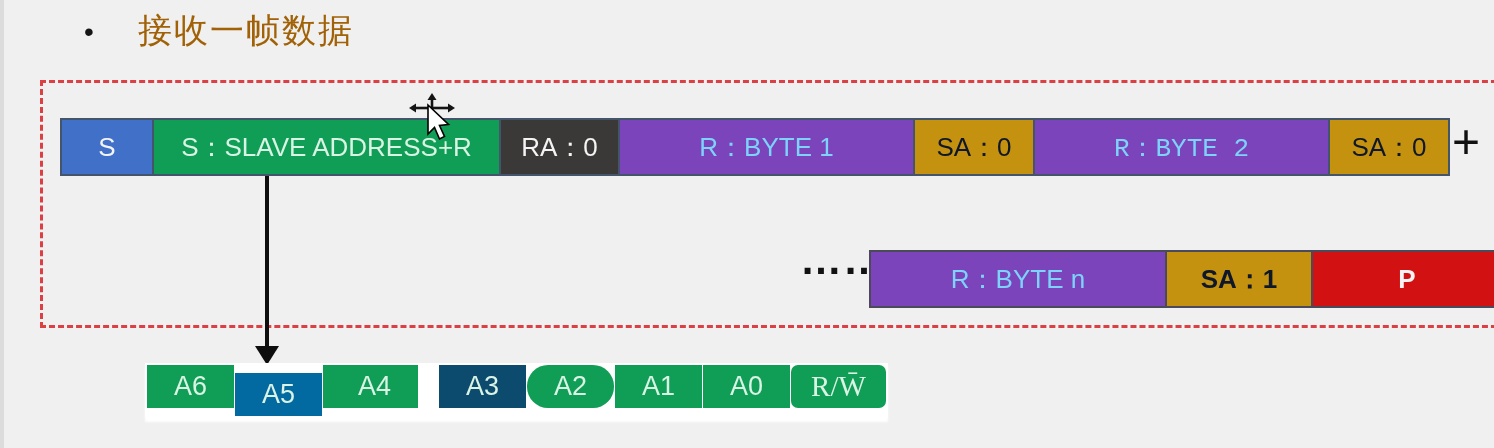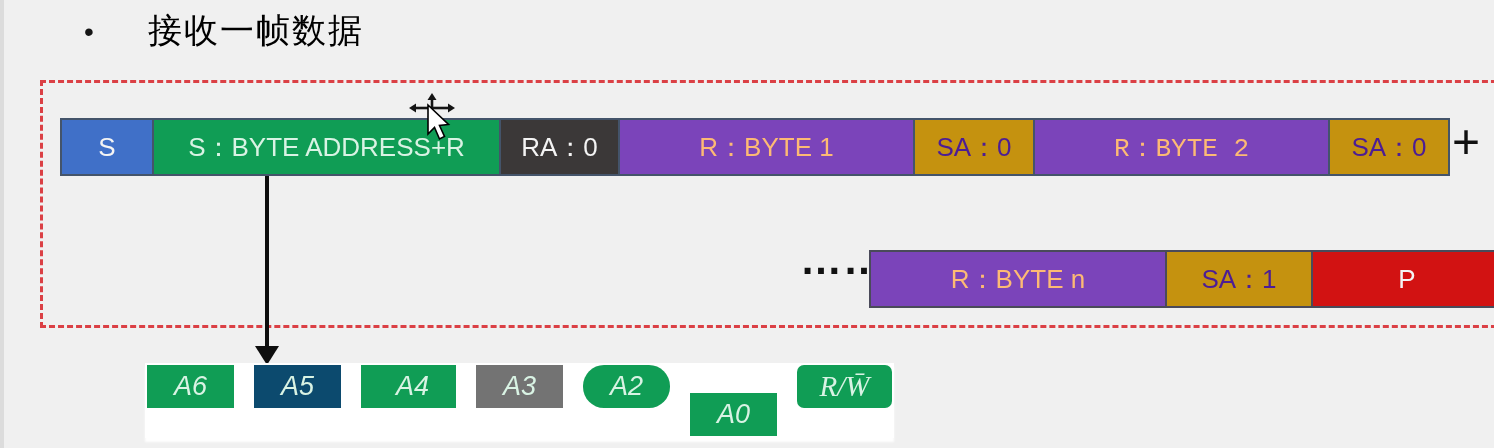--- a/index.html
+++ b/index.html
@@ -4,91 +4,92 @@
 <style>
   html,body{margin:0;padding:0;}
   body{
     width:1494px;height:448px;position:relative;overflow:hidden;
     background:#F0F0F0;
     font-family:"Liberation Sans","DejaVu Sans",sans-serif;
   }
   .edge-strip{position:absolute;left:0;top:0;width:4px;height:448px;background:#DCDCDC;}
   
   .bullet{position:absolute;left:84px;top:16px;font-size:28px;color:#151515;}
-  .page-title{position:absolute;left:148px;top:8px;font-size:34px;color:#000000;letter-spacing:2px;}
+  .page-title{position:absolute;left:138px;top:8px;font-size:34px;color:#a16207;letter-spacing:2px;}
   
   .dashed-box{position:absolute;left:40px;top:80px;width:1484px;height:248px;
     border:3px dashed #DB4045;box-sizing:border-box;}
   
   .frow{position:absolute;display:flex;box-sizing:border-box;border:2px solid #44546A;}
   .frow1{left:60px;top:118px;width:1390px;height:58px;}
   .frow2{left:869px;top:250px;width:634px;height:58px;border-color:#4A4A5A;text-align:center;}
   .blk{display:flex;align-items:center;justify-content:center;
     font-size:26px;box-sizing:border-box;white-space:nowrap;}
   .frow .blk + .blk{border-left:2px solid #44546A;}
-  .frow2 .blk + .blk{border-left-color:#4A4A5A;}
+  .frow2 .blk + .blk{border-left-color:#4A4A5A;font-weight:bold;}
   .t-white{color:#F4F4F4;}
   .t-mint{color:#D9F3E4;}
-  .t-cream{color:#4c1d95;}
-  .t-lav{color:#fdba74;}
+  .t-cream{color:#0f172a;}
+  .t-lav{color:#7dd3fc;}
   .plus-sign{position:absolute;left:1452px;top:114px;font-size:48px;color:#111;font-weight:400;}
   .ellipsis{position:absolute;left:800px;top:236px;font-size:42px;line-height:48px;
     color:#111;font-weight:bold;letter-spacing:1px;}
   
   .arrow-line{position:absolute;left:265px;top:176px;width:4px;height:172px;background:#0E0E0E;}
   .arrow-head{position:absolute;left:255px;top:346px;width:0;height:0;
     border-left:12px solid transparent;border-right:12px solid transparent;
     border-top:19px solid #0E0E0E;}
   
-  .bit-row{position:absolute;left:145px;top:363px;display:flex;gap:20px;
-    background:#FFFFFF;padding:2px;box-shadow:0 4px 2px rgba(255,255,255,0.95);font-style:italic;}
+  .bit-row{position:absolute;left:145px;top:363px;display:flex;gap:1px;
+    background:#FFFFFF;padding:2px;box-shadow:0 4px 2px rgba(255,255,255,0.95);}
   .bit{width:87px;height:43px;display:flex;align-items:center;justify-content:center;
     font-size:27px;}
   .bit.rw{width:95px;font-family:"Liberation Serif","DejaVu Serif",serif;font-size:29px;}
   
   .cursor{position:absolute;left:404px;top:93px;width:56px;height:56px;}
 </style>
 </head>
 <body>
 
 <div class="edge-strip"></div>
 
 <span class="bullet">•</span>
 <h1 class="page-title" style="margin:0;font-weight:400;">接收一帧数据</h1>
 
 <div class="dashed-box"></div>
 
 <div class="frow frow1">
   <div class="blk t-white" style="width: 90px; background: rgb(64, 112, 200);">S</div>
-  <div class="blk t-mint" style="width: 347px; background: rgb(16, 157, 85);">S：BYTE ADDRESS+R</div>
+  <div class="blk t-mint" style="width: 347px; background: rgb(16, 157, 85);">S：SLAVE ADDRESS+R</div>
   <div class="blk t-white" style="width: 119px; background: rgb(59, 56, 56);">RA：0</div>
   <div class="blk t-lav" style="width: 295px; background: rgb(123, 68, 186);">R：BYTE 1</div>
   <div class="blk t-cream" style="width: 120px; background: rgb(197, 146, 15);">SA：0</div>
   <div class="blk t-lav" style="width: 295px; background: rgb(123, 68, 186); font-family: Liberation Mono, monospace;">R：BYTE 2</div>
   <div class="blk t-cream" style="flex: 1 1 0%; background: rgb(197, 146, 15);">SA：0</div>
 </div>
 <div class="plus-sign">+</div>
 
 <div class="ellipsis">……</div>
 <div class="frow frow2">
   <div class="blk t-lav" style="width: 294px; background: rgb(123, 68, 186);">R：BYTE n</div>
   <div class="blk t-cream" style="width: 146px; background: rgb(197, 146, 15);">SA：1</div>
   <div class="blk t-white" style="flex: 1 1 0%; background: rgb(210, 18, 18);">P</div>
 </div>
 
 <div class="arrow-line"></div>
 <div class="arrow-head"></div>
 
 <div class="bit-row">
   <div class="bit t-mint" style="background: rgb(16, 157, 85);">A6</div>
-  <div class="bit t-mint" style="background: #0c4a6e;">A5</div>
+  <div class="bit t-mint" style="background: #0369a1; margin-top: 8px;">A5</div>
   <div class="bit t-mint" style="background: rgb(16, 157, 85); padding-left: 8px;">A4</div>
-  <div class="bit t-mint" style="background: #737373;">A3</div>
+  <div class="bit t-mint" style="background: #0c4a6e; margin-left: 20px;">A3</div>
   <div class="bit t-mint" style="background: rgb(16, 157, 85); border-radius: 21px;">A2</div>
-  <div class="bit t-mint" style="background: rgb(16, 157, 85); margin-top: 28px;">A0</div>
+  <div class="bit t-mint" style="background: rgb(16, 157, 85);">A1</div>
+  <div class="bit t-mint" style="background: rgb(16, 157, 85);">A0</div>
   <div class="bit rw t-mint" style="background: rgb(16, 157, 85); border-radius: 7px;">R/W̄</div>
 </div>
 
 <svg class="cursor" viewBox="0 0 56 56">
   <g stroke="#141414" stroke-width="2.6" fill="#141414">
     <line x1="28" y1="5" x2="28" y2="25"></line>
     <line x1="12" y1="15" x2="44" y2="15"></line>
   </g>
   <g fill="#141414">
     <polygon points="28,0 23.5,7 32.5,7"></polygon>

